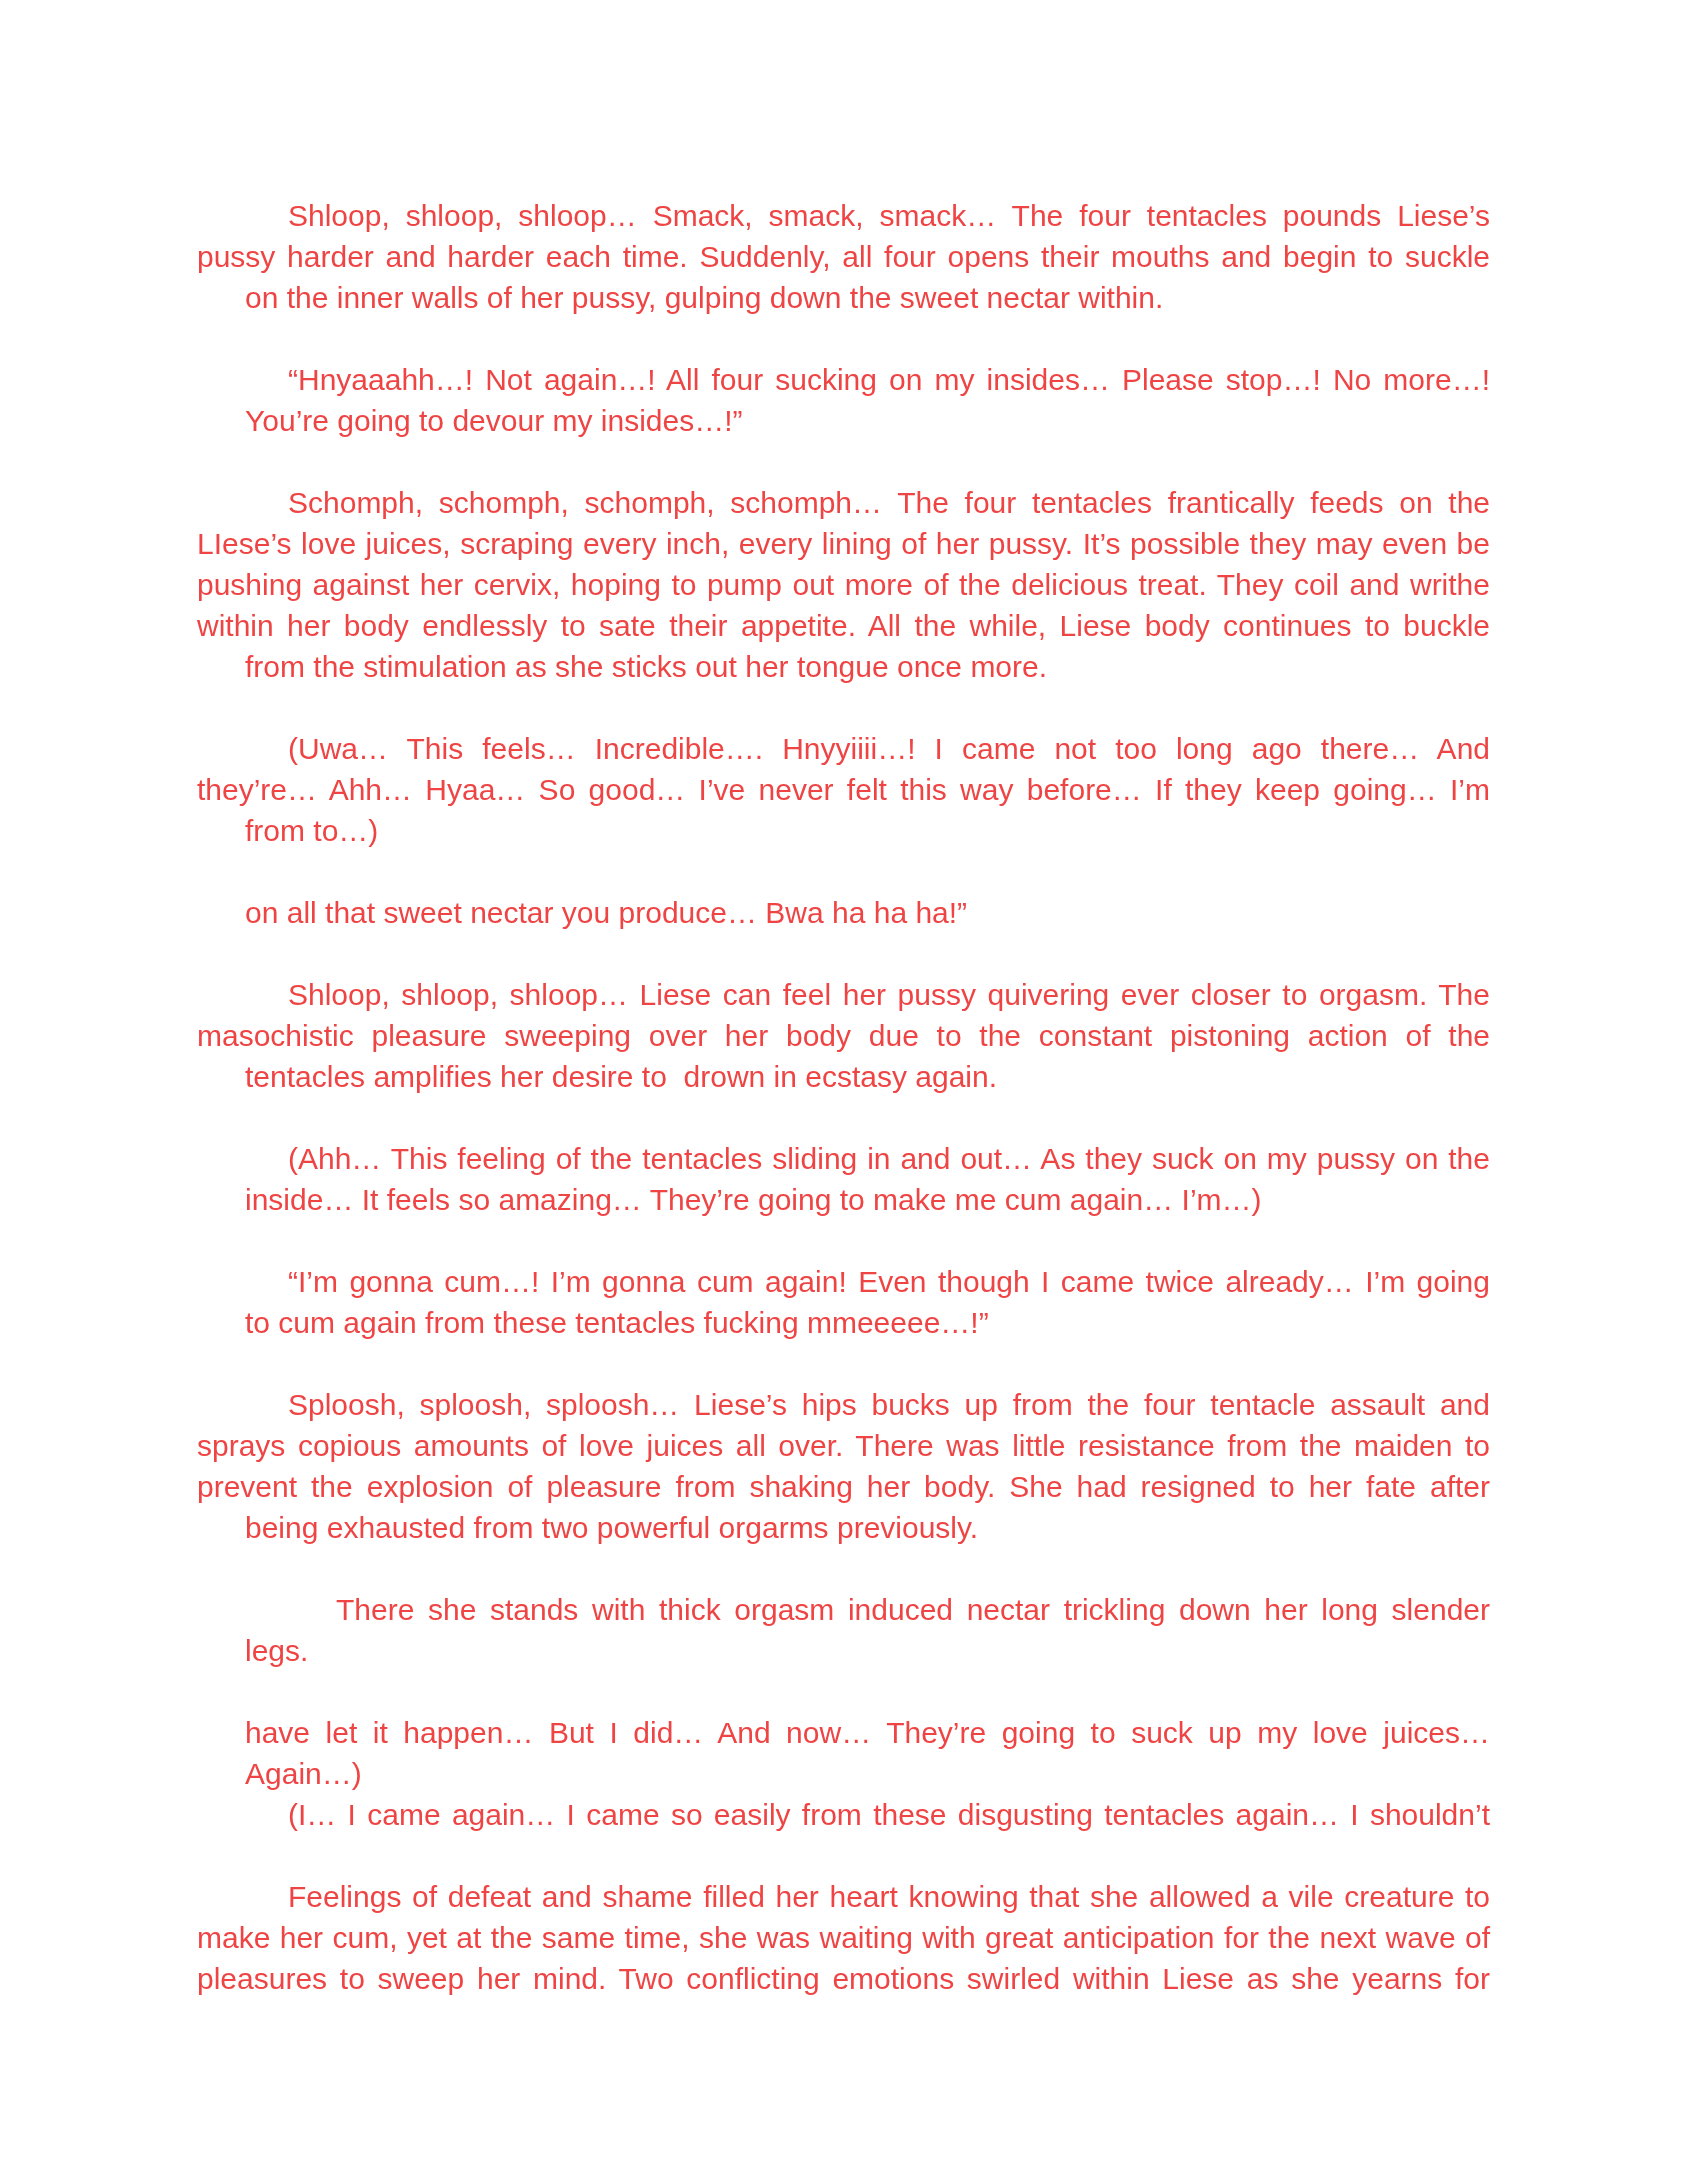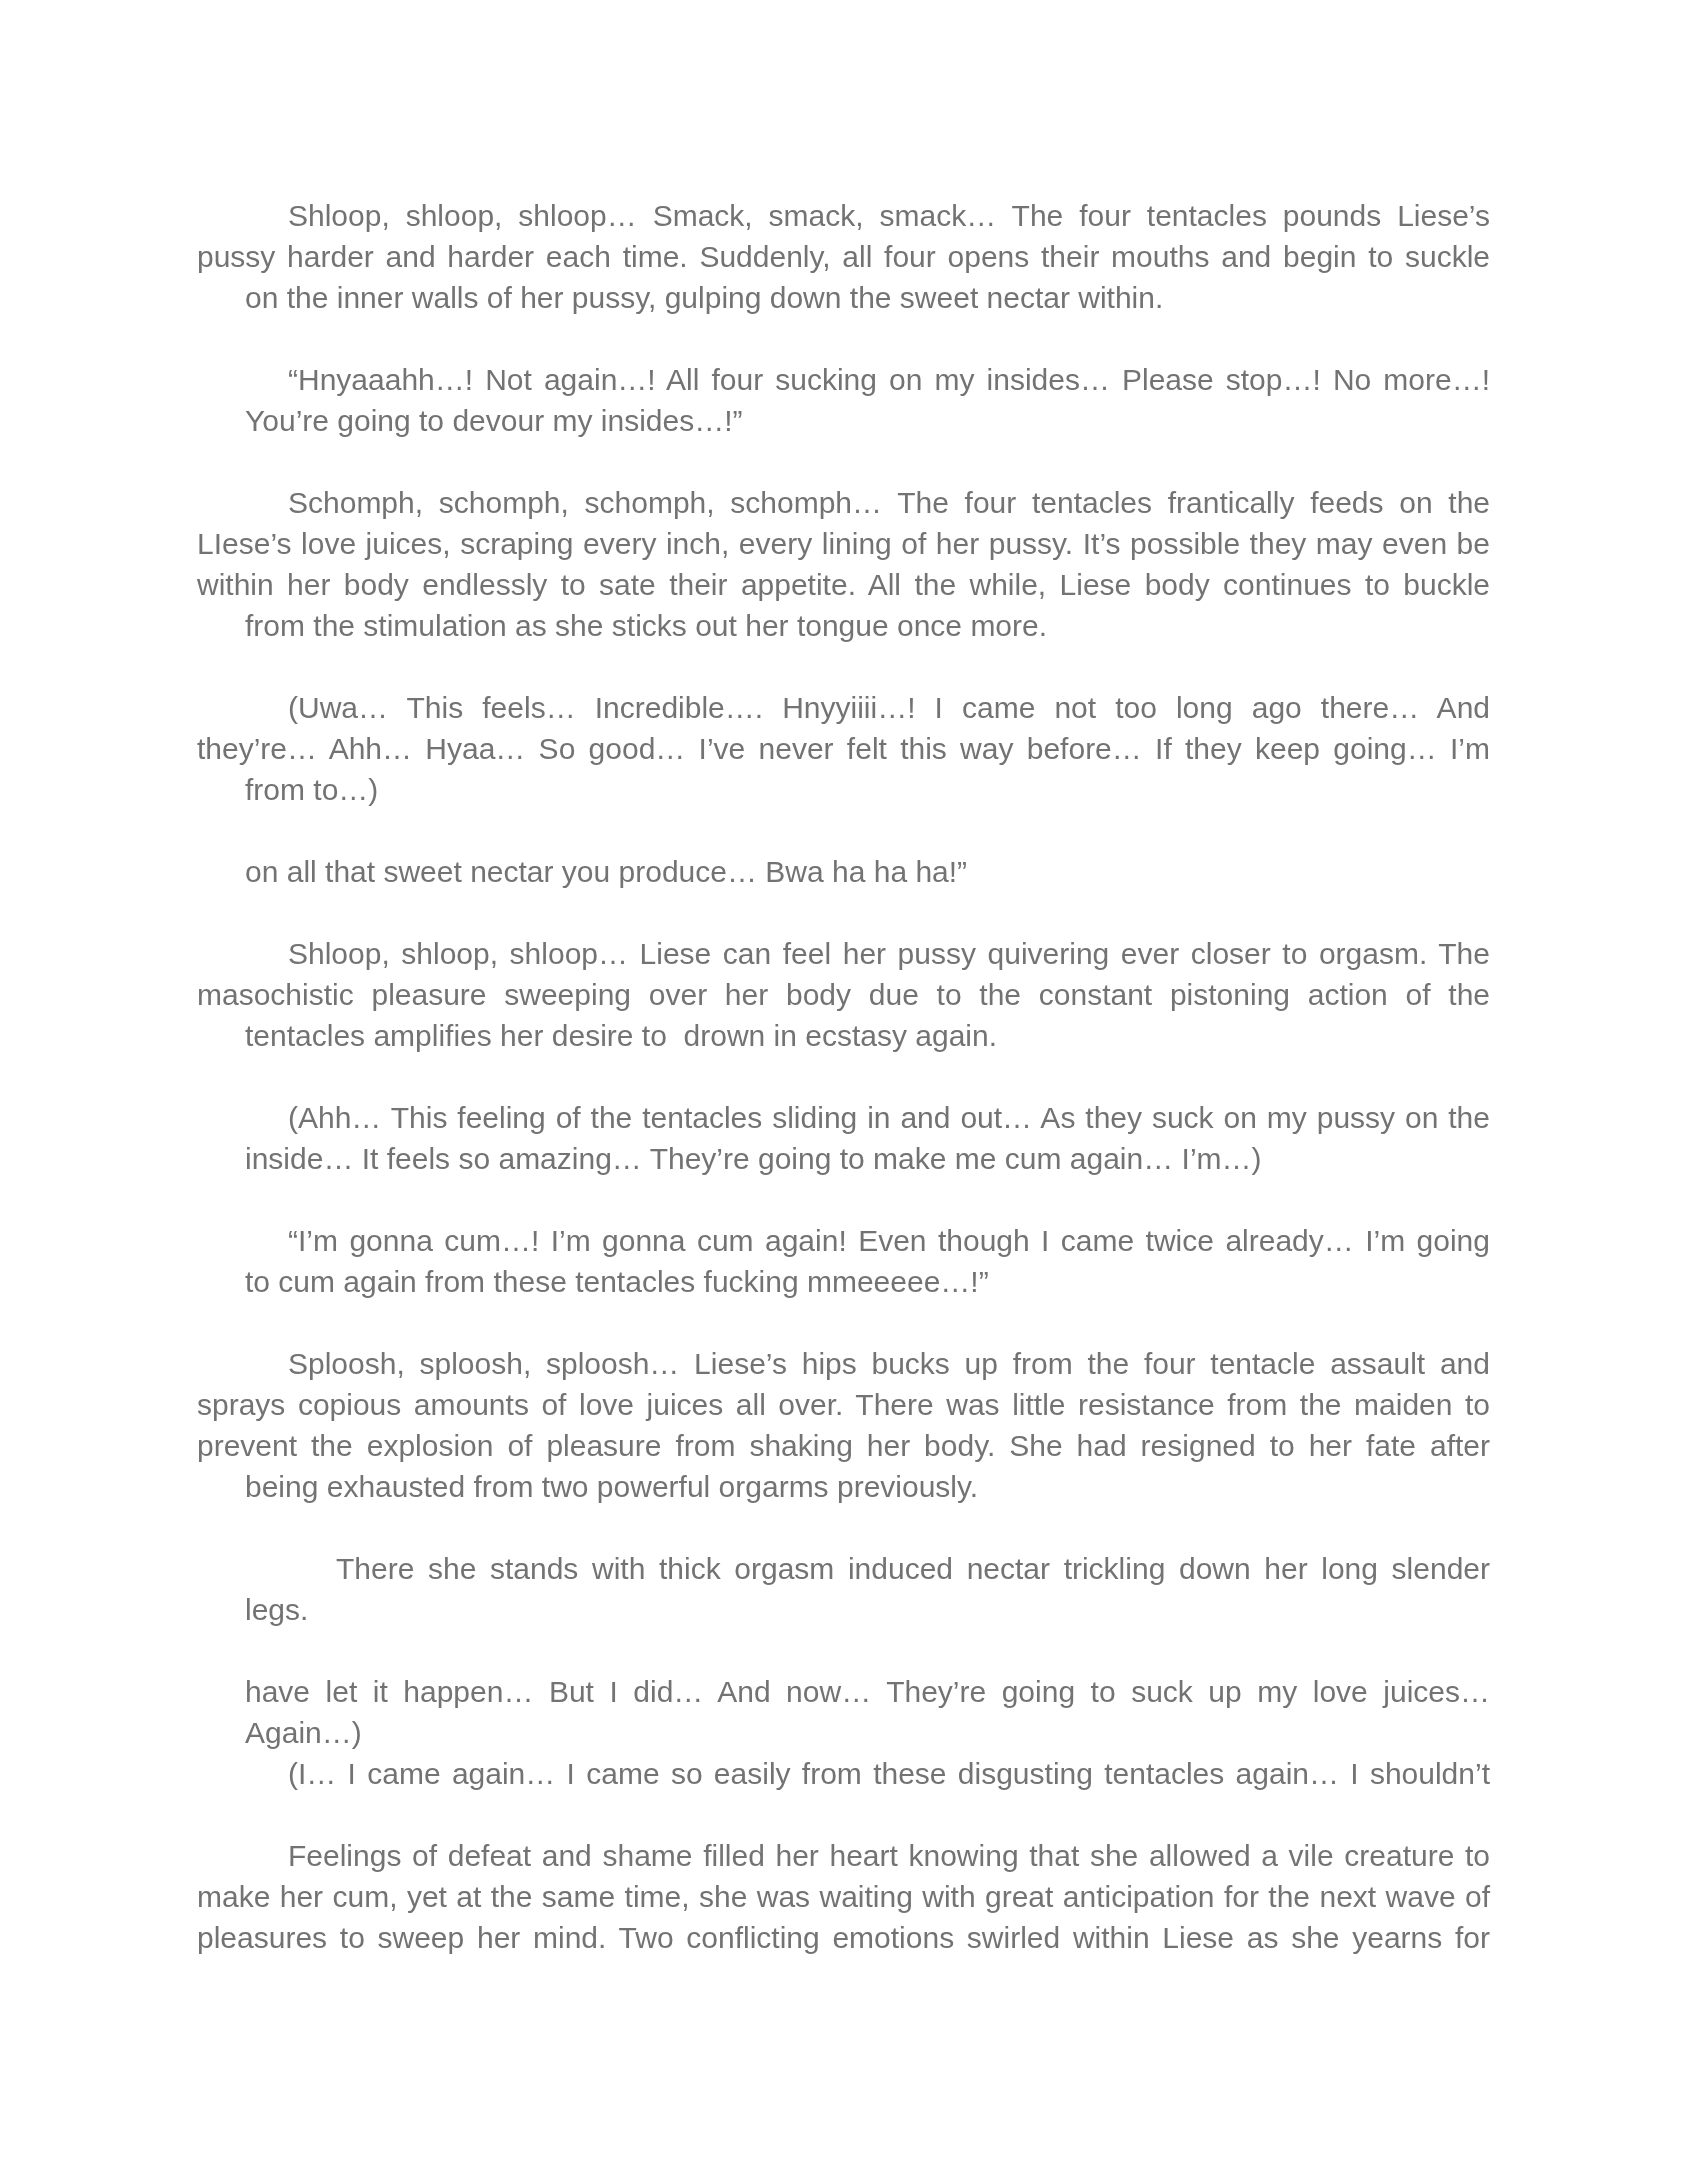--- a/index.html
+++ b/index.html
@@ -9,21 +9,21 @@
     width: 1687px;
     height: 2183px;
     background: #ffffff;
     overflow: hidden;
   }
   .doc {
     position: absolute;
     left: 197px;
     top: 195px;
     width: 1293px;
-    color: #737373;
+    color: #ef4444;
     font-family: "Liberation Sans", "DejaVu Sans", sans-serif;
     font-size: 30px;
     line-height: 41px;
     font-weight: 400;
   }
   .paragraph { margin-bottom: 41px; }
   .paragraph:last-child { margin-bottom: 17px; }
   .line {
     text-align: justify;
     text-align-last: justify;
@@ -45,20 +45,21 @@
         <div class="line">pussy harder and harder each time. Suddenly, all four opens their mouths and begin to suckle</div>
         <div class="line last">on the inner walls of her pussy, gulping down the sweet nectar within.</div>
       </div>
       <div class="paragraph">
         <div class="line first">“Hnyaaahh…! Not again…! All four sucking on my insides… Please stop…! No more…!</div>
         <div class="line last">You’re going to devour my insides…!”</div>
       </div>
       <div class="paragraph">
         <div class="line first">Schomph, schomph, schomph, schomph… The four tentacles frantically feeds on the</div>
         <div class="line">LIese’s love juices, scraping every inch, every lining of her pussy. It’s possible they may even be</div>
+        <div class="line">pushing against her cervix, hoping to pump out more of the delicious treat. They coil and writhe</div>
         <div class="line">within her body endlessly to sate their appetite. All the while, Liese body continues to buckle</div>
         <div class="line last">from the stimulation as she sticks out her tongue once more.</div>
       </div>
       <div class="paragraph">
         <div class="line first">(Uwa… This feels… Incredible…. Hnyyiiii…! I came not too long ago there… And</div>
         <div class="line">they’re… Ahh… Hyaa… So good… I’ve never felt this way before… If they keep going… I’m</div>
         <div class="line last">from to…)</div>
       </div>
       <div class="paragraph">
         <div class="line last">on all that sweet nectar you produce… Bwa ha ha ha!”</div>

